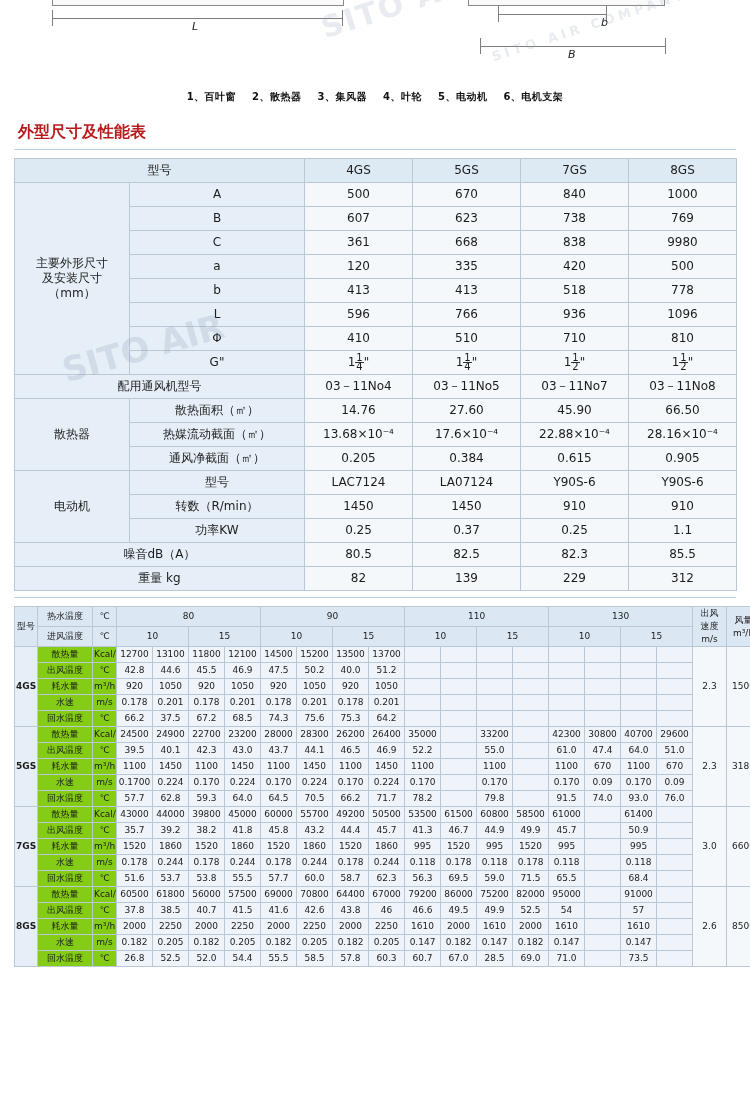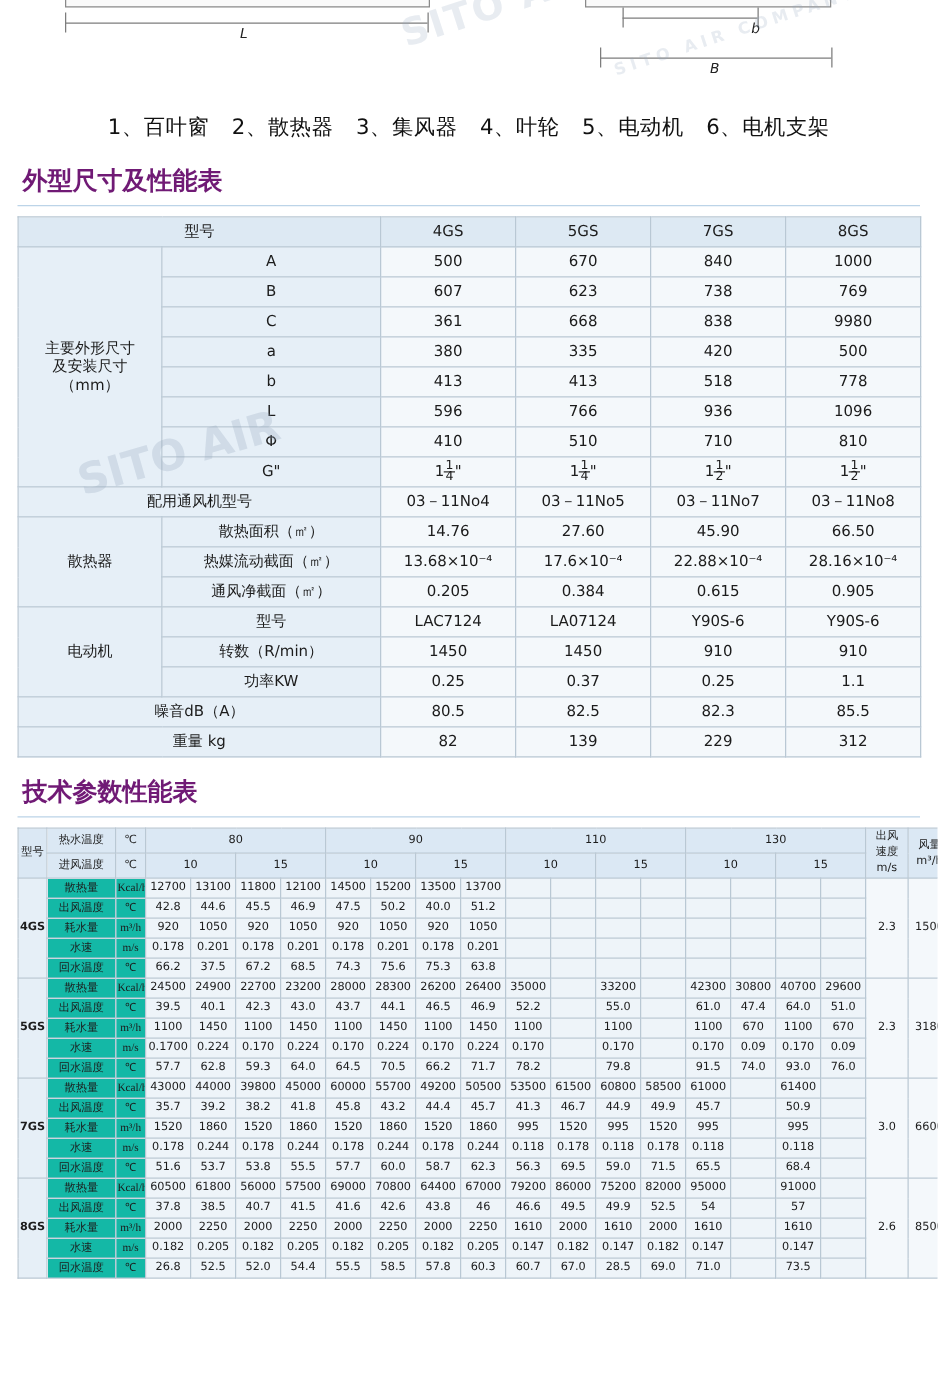--- a/index.html
+++ b/index.html
@@ -20,28 +20,28 @@
   .dim-label{position:absolute;font-size:11px;font-style:italic;color:#222;}
   .watermark{
     position:absolute;color:rgba(150,170,190,.22);
     font-size:30px;font-weight:bold;letter-spacing:2px;
     transform:rotate(-18deg);pointer-events:none;white-space:nowrap;
   }
   .wm2{font-size:13px;letter-spacing:4px;}
 
   
   .legend{
-    text-align:center;font-size:17px;font-weight:normal;color:#111;
+    text-align:center;font-size:10px;font-weight:bold;color:#111;
     padding:12px 0 10px;letter-spacing:.5px;
   }
   .legend span{margin:0 6px;}
 
   
   .section-title{
-    color:#701a75;font-size:20px;font-weight:bold;
+    color:#b91c1c;font-size:16px;font-weight:bold;
     padding:8px 0 6px 18px;
   }
   .rule{height:1px;background:#bcd4e8;margin:0 14px 8px;}
 
   
   table{border-collapse:collapse;table-layout:fixed;}
   .tbl1{width:722px;margin:0 14px 6px;font-size:12px;}
   .tbl1 td,.tbl1 th{
     border:1px solid #b9c8d4;text-align:center;
     padding:2px 1px;height:19px;line-height:15px;color:#1c1c1c;
@@ -53,21 +53,21 @@
   .frac{display:inline-block;font-size:10px;line-height:8px;vertical-align:middle;text-align:center;}
   .frac b{display:block;border-bottom:1px solid #333;font-weight:normal;padding:0 1px;}
 
   .tbl2{width:722px;margin:0 14px 10px;font-size:9px;}
   .tbl2 td,.tbl2 th{
     border:1px solid #b9c8d4;text-align:center;
     padding:0 1px;height:15px;line-height:13px;color:#1c1c1c;
     background:#f4f8fb;white-space:nowrap;overflow:hidden;
   }
   .tbl2 .hd{background:#dbe8f4;}
-  .tbl2 .lbl{background:#14b8a6;font-family:Liberation Serif, serif;}
+  .tbl2 .lbl{background:#84cc16;}
   .tbl2 .mdl{background:#eef4f9;}
   .tbl2 .grp{background:#e6eff7;font-weight:bold;}
   .tbl-wrap{position:relative;}
   .wm3{
     position:absolute;left:40px;top:60px;
     color:rgba(150,170,190,.28);font-size:34px;font-weight:bold;
     transform:rotate(-16deg);pointer-events:none;white-space:nowrap;
   }
 </style>
 </head>
@@ -145,21 +145,21 @@
           </tr>
           <tr>
             <td class="lbl">C</td>
             <td class="val">361</td>
             <td class="val">668</td>
             <td class="val">838</td>
             <td class="val">9980</td>
           </tr>
           <tr>
             <td class="lbl">a</td>
-            <td class="val">380</td>
+            <td class="val">120</td>
             <td class="val">335</td>
             <td class="val">420</td>
             <td class="val">500</td>
           </tr>
           <tr>
             <td class="lbl">b</td>
             <td class="val">413</td>
             <td class="val">413</td>
             <td class="val">518</td>
             <td class="val">778</td>
@@ -247,21 +247,20 @@
             <td class="lbl" colspan="2">重量 kg</td>
             <td class="val">82</td>
             <td class="val">139</td>
             <td class="val">229</td>
             <td class="val">312</td>
           </tr>
         </tbody>
     </table>
   </div>
 
-  <div class="section-title">技术参数性能表</div>
   <div class="rule"></div>
 
   <div class="tbl-wrap">
     <table class="tbl2">
       <colgroup>
         <col style="width:23px">
           <col style="width:55px">
           <col style="width:24px">
         <col style="width:36px">
           <col style="width:36px">
@@ -392,21 +391,21 @@
           <tr>
             <td class="lbl">回水温度</td>
             <td class="lbl">℃</td>
             <td class="mdl">66.2</td>
             <td class="mdl">37.5</td>
             <td class="mdl">67.2</td>
             <td class="mdl">68.5</td>
             <td class="mdl">74.3</td>
             <td class="mdl">75.6</td>
             <td class="mdl">75.3</td>
-            <td class="mdl">63.8</td>
+            <td class="mdl">64.2</td>
             <td class="mdl"></td>
             <td class="mdl"></td>
             <td class="mdl"></td>
             <td class="mdl"></td>
             <td class="mdl"></td>
             <td class="mdl"></td>
             <td class="mdl"></td>
             <td class="mdl"></td>
           </tr>
           <tr>

